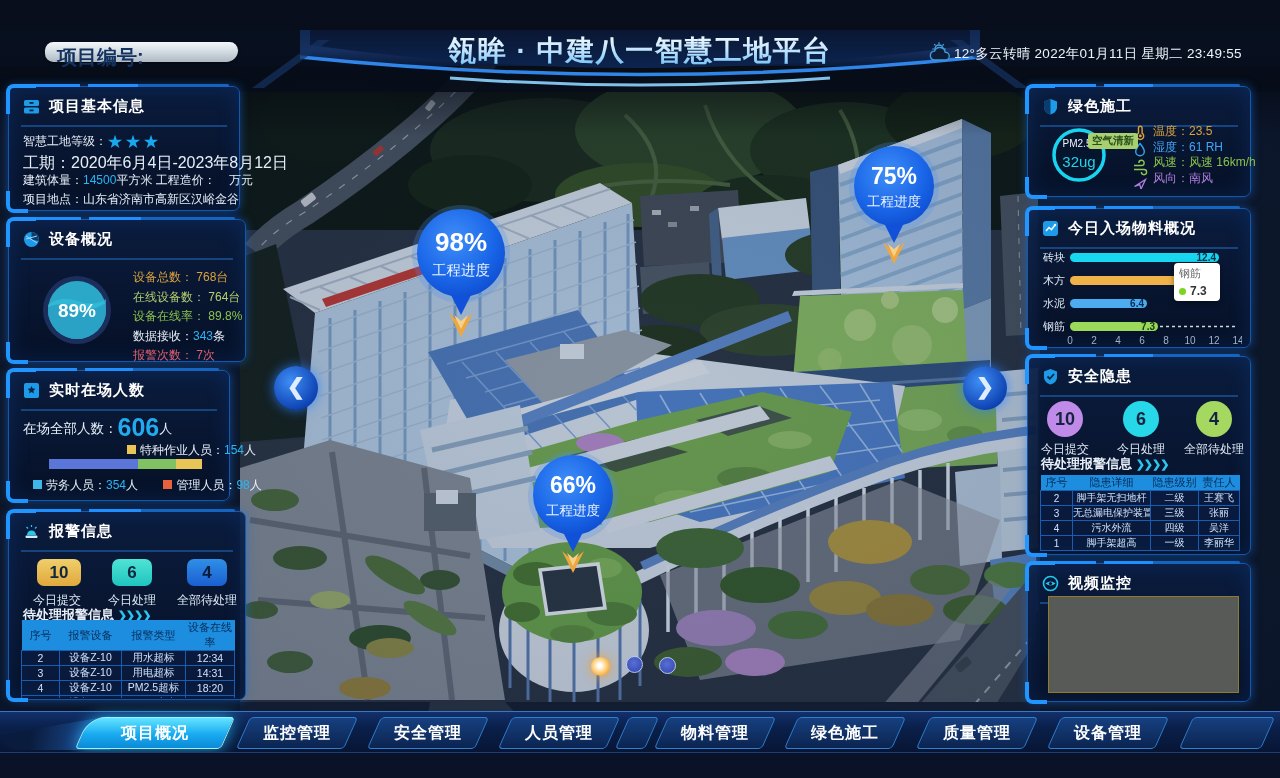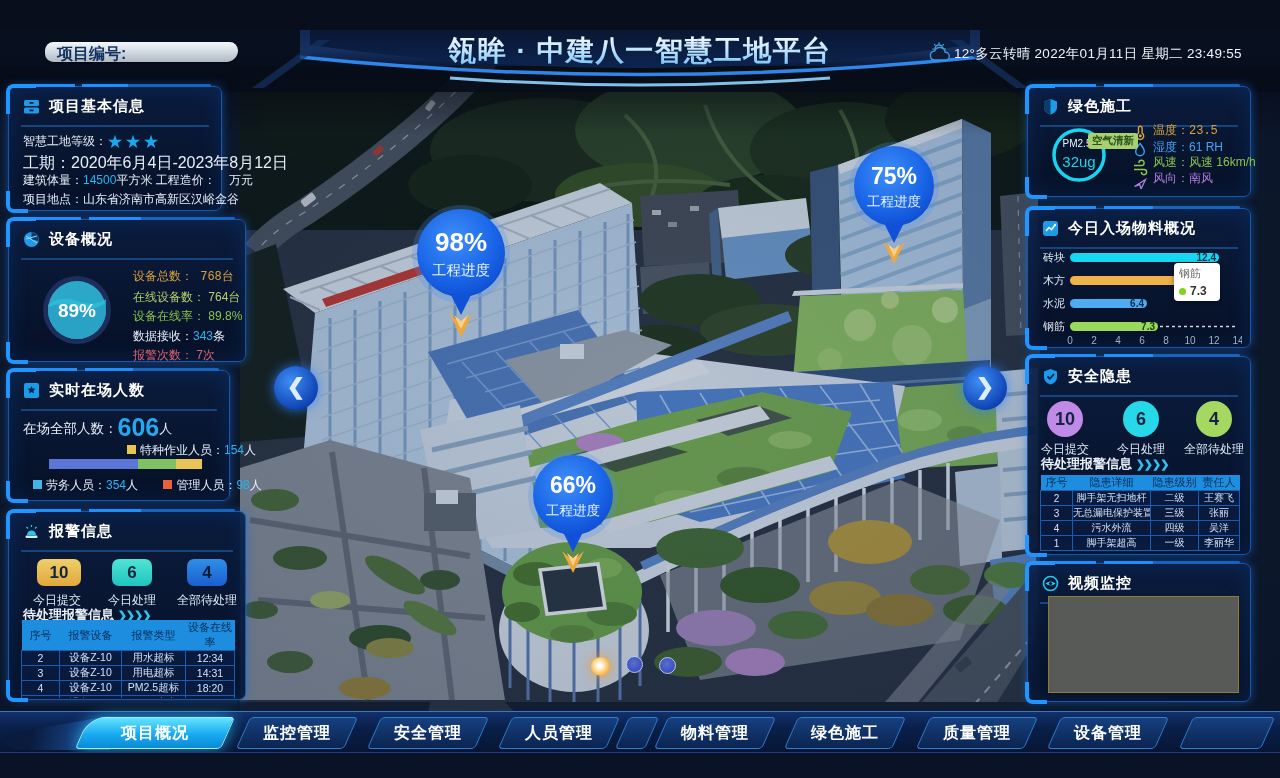--- a/index.html
+++ b/index.html
@@ -17,21 +17,21 @@
     border-radius:2px;}
   .panel:after{content:"";position:absolute;left:-3px;top:-3px;width:26px;height:26px;
     border-left:4px solid #2196ff;border-top:4px solid #2196ff;border-top-left-radius:8px;}
   .cornerB{position:absolute;left:-3px;bottom:-3px;width:18px;height:18px;
     border-left:4px solid #2196ff;border-bottom:4px solid #2196ff;border-bottom-left-radius:8px;}
   .ph{display:flex;align-items:center;gap:9px;height:33px;padding:3px 14px 0 14px;
     font-size:15px;font-weight:bold;color:#fff;letter-spacing:1px;}
   .ph .divl{position:absolute;left:12px;right:12px;top:38px;height:2px;background:#16447f;}
   .icn{width:17px;height:17px;flex:0 0 17px;}
   
-  .w{color:#e6eef8;} .cy{color:#29b6f6;} .org{color:#d9a33c;font-family:Liberation Mono, monospace;} .grn{color:#8bc34a;}
+  .w{color:#e6eef8;} .cy{color:#29b6f6;} .org{color:#d9a33c;} .grn{color:#8bc34a;}
   .lgn{color:#b5cf6e;} .red{color:#e06070;} .pur{color:#b07fe0;} .blu{color:#42a5f5;}
   
   table.tb{border-collapse:collapse;width:214px;margin:0 auto;font-size:10.5px;color:#cfe2fa;
     table-layout:fixed;}
   table.tb th{background:#1d8de0;color:#072c55;font-weight:normal;font-size:11px;height:15px;padding:0;}
   table.tb td{border:1px solid #1a5db0;background:rgba(12,40,92,.38);height:11px;
     text-align:center;padding:0;overflow:hidden;white-space:nowrap;}
   
   .nav{position:absolute;left:0;right:0;top:711px;height:41px;
     background:linear-gradient(180deg,#12306b 0%,#0a1f49 40%,#071534 100%);
@@ -342,40 +342,40 @@
 
     <path d="M1016 88 L950 40 L962 40 L1028 88 Z" fill="#16325f" opacity="0.7"></path>
 
     <text x="640" y="60" text-anchor="middle" font-family="Liberation Sans,sans-serif" font-size="28" font-weight="bold" letter-spacing="1.5" fill="url(#titg)">瓴眸 · 中建八一智慧工地平台</text>
   </svg>
 
   <div class="abs" style="left:45px;top:42px;width:193px;height:20px;
      background:linear-gradient(180deg,#f4f7fa 0%,#d5dde4 45%,#aeb9c4 100%);
      border-radius:10px 10px 14px 10px;box-shadow:0 1px 3px rgba(0,0,0,.6);"></div>
 
-  <div class="abs" style="left:57px;top:44px;font-size:16px;font-weight:bold;color:#14325e;">项目编号:</div>
+  <div class="abs" style="left:57px;top:44px;font-size:20px;font-weight:bold;color:#14325e;">项目编号:</div>
 
   <svg class="abs" style="left:928px;top:41px" width="26" height="22" viewBox="0 0 26 22">
     <circle cx="11" cy="8" r="4" fill="none" stroke="#4aa3e0" stroke-width="1.4"></circle>
     <g stroke="#4aa3e0" stroke-width="1.2">
       <path d="M11 1.2 V3"></path>
         <path d="M11 13 V14.8"></path>
         <path d="M4.2 8 H6"></path>
         <path d="M16 8 H17.8"></path>
       <path d="M6.2 3.2 L7.5 4.5"></path>
         <path d="M14.5 11.5 L15.8 12.8"></path>
         <path d="M15.8 3.2 L14.5 4.5"></path>
     </g>
     <path d="M6 19 a4.5 4.5 0 0 1 .6 -8.9 a5.5 5.5 0 0 1 10.6 1.2 a3.6 3.6 0 0 1 .4 7.7 Z" fill="#0d1c38" stroke="#3f9bd9" stroke-width="1.4"></path>
   </svg>
 
   <div class="abs" style="left:954px;top:45px;font-size:13.5px;color:#eef4fb;letter-spacing:0.3px;">12°多云转晴 2022年01月11日 星期二 23:49:55</div>
 </div>
 
-<div class="panel" style="left:8px;top:86px;width:214px;height:125px;">
+<div class="panel" style="left:8px;top:86px;width:232px;height:125px;">
   <div class="cornerB"></div>
   <div class="ph">
 
     <svg class="icn" viewBox="0 0 17 17">
         <rect x="1" y="2" width="15" height="6" rx="1.5" fill="#1e9be8"></rect>
         <rect x="1" y="9.5" width="15" height="6" rx="1.5" fill="#1e9be8"></rect>
         <rect x="6.5" y="4" width="4" height="1.8" fill="#062548"></rect>
         <rect x="6.5" y="11.5" width="4" height="1.8" fill="#062548"></rect>
       </svg>
     <span>项目基本信息</span>

